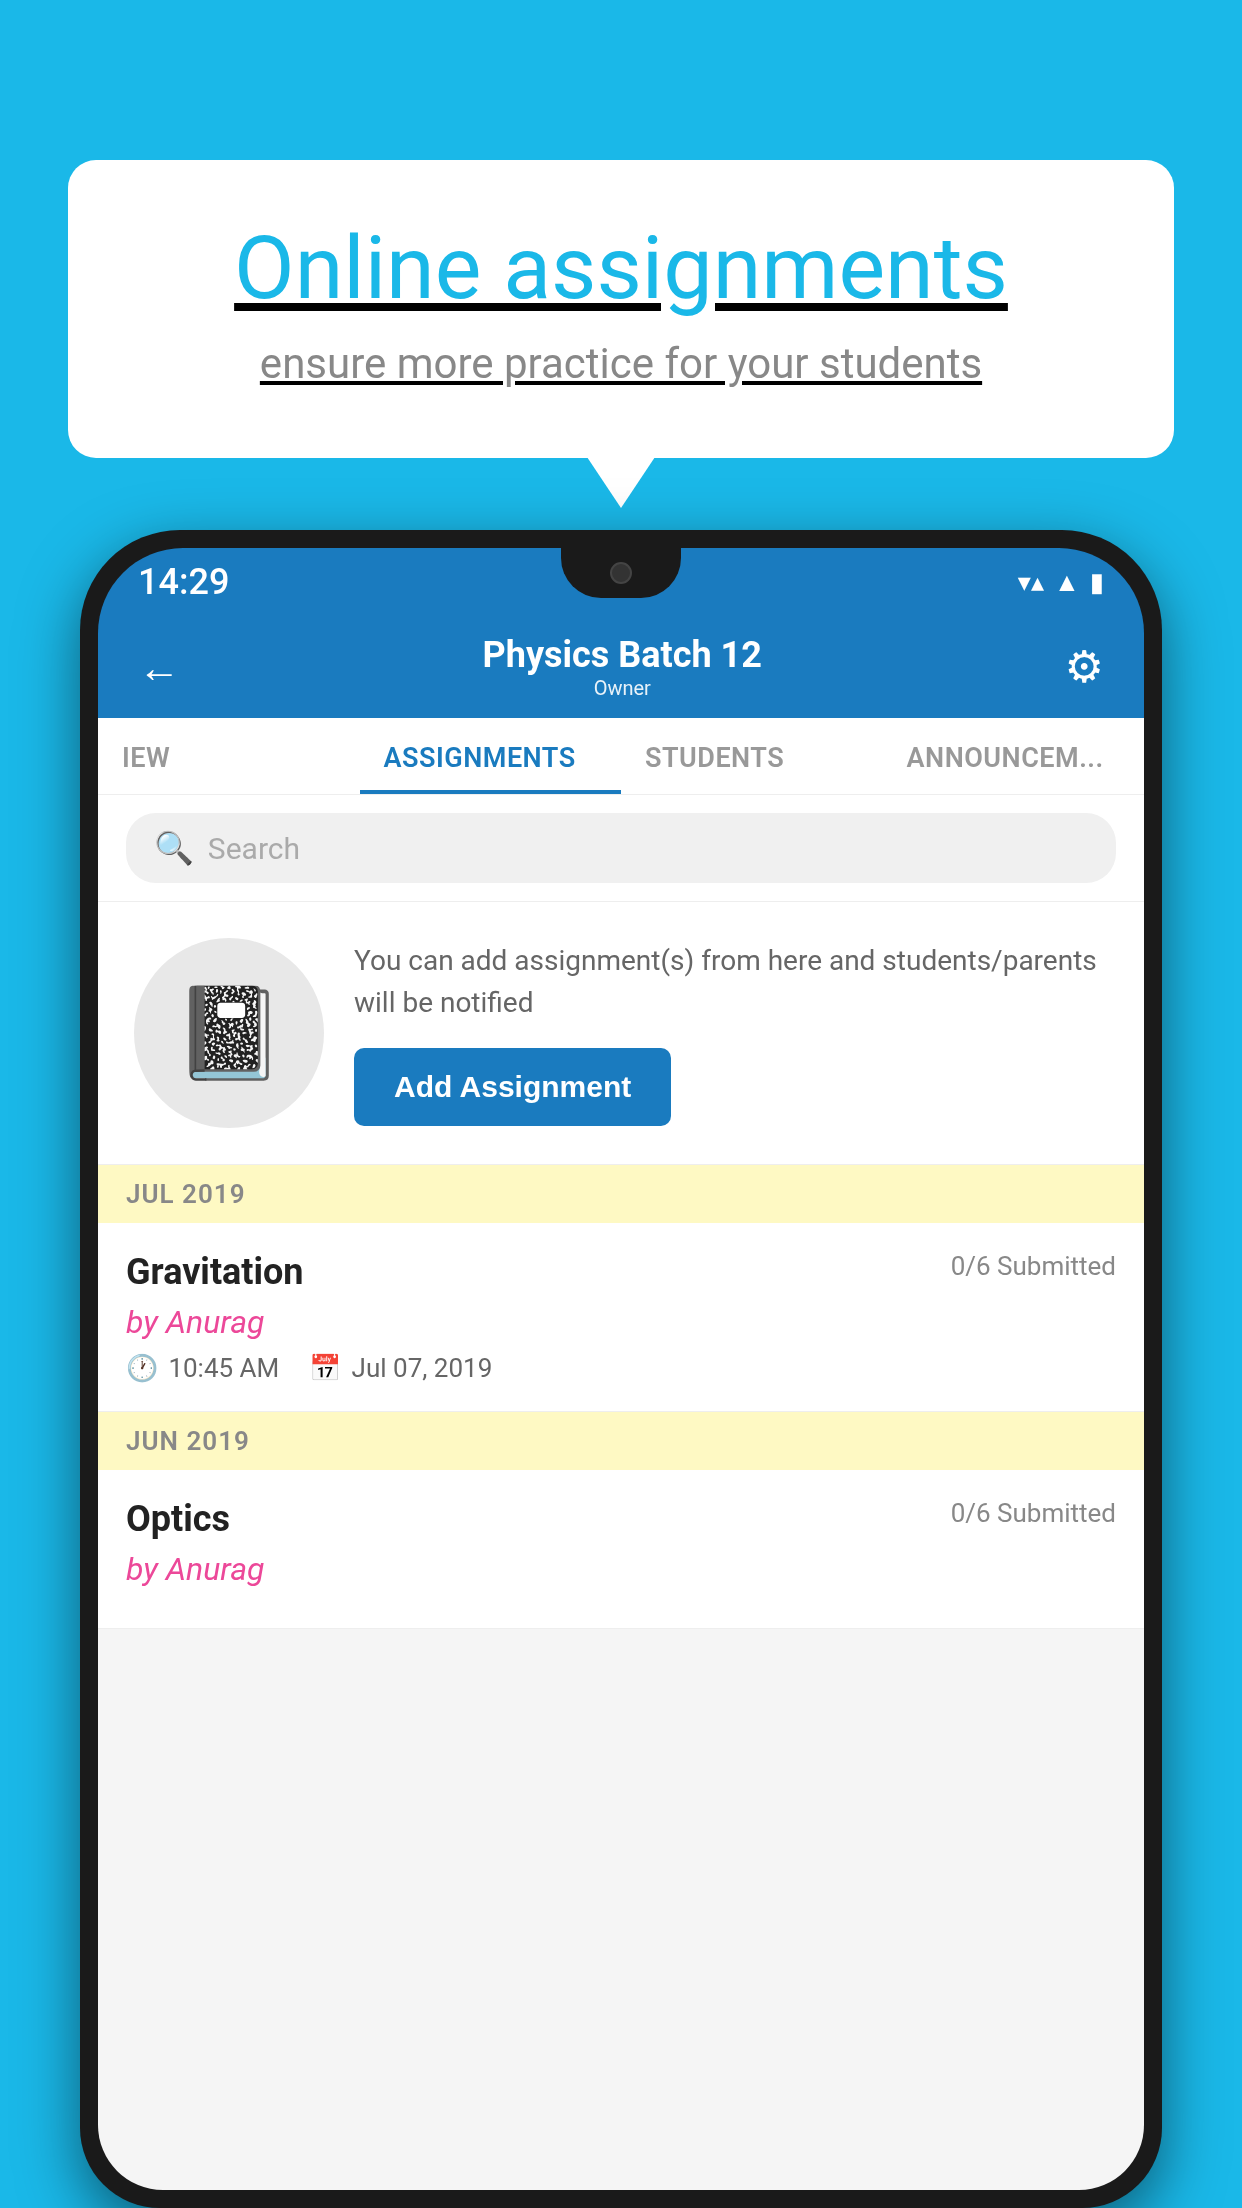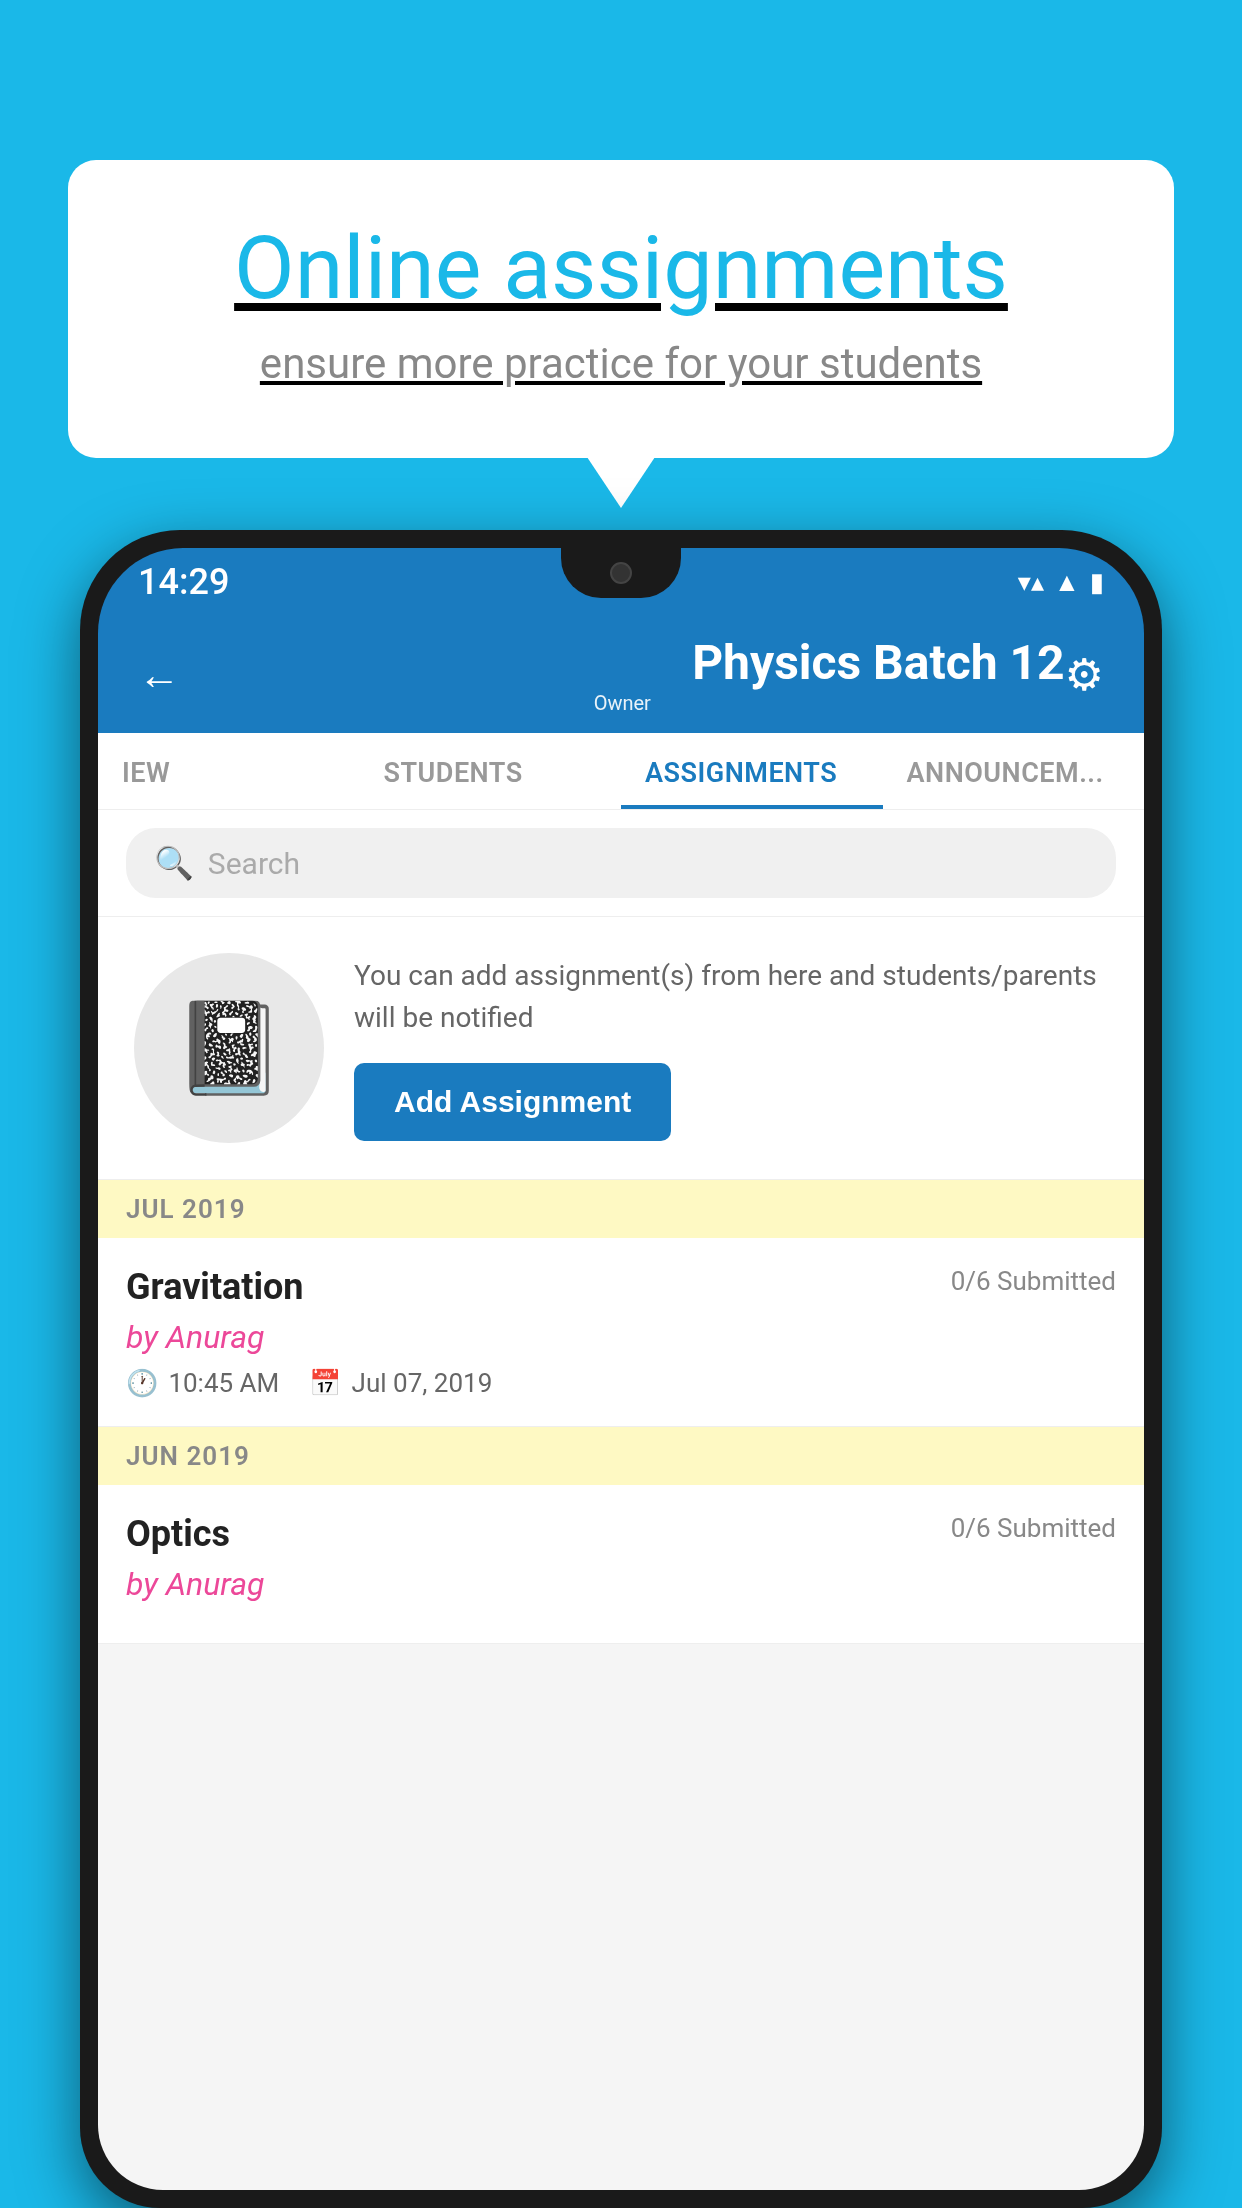--- a/index.html
+++ b/index.html
@@ -142,23 +142,22 @@
       cursor: pointer;
     }
 
     .app-header-title {
       text-align: center;
       flex: 1;
     }
 
     .app-header-title .title-text {
       color: white;
-      font-size: 48px;
+      font-size: 36px;
       font-weight: 700;
-      text-align: right;
     }
 
     .app-header-title .subtitle-text {
       color: rgba(255,255,255,0.9);
       font-size: 20px;
       font-weight: 400;
     }
 
     .app-header-settings {
       color: white;
@@ -375,25 +374,25 @@
         <div class="title-text">Physics Batch 12</div>
         <div class="subtitle-text">Owner</div>
       </div>
       <span class="app-header-settings">⚙</span>
     </div>
 
     <div class="tab-bar">
       <div class="tab-item">
         <span>IEW</span>
       </div>
+      <div class="tab-item active">
+        <span>ASSIGNMENTS</span>
+      </div>
       <div class="tab-item">
         <span>STUDENTS</span>
-      </div>
-      <div class="tab-item active">
-        <span>ASSIGNMENTS</span>
       </div>
       <div class="tab-item">
         <span>ANNOUNCEM...</span>
       </div>
     </div>
 
     <div class="app-content">
 
       <div class="search-container">
         <div class="search-input-wrapper">

